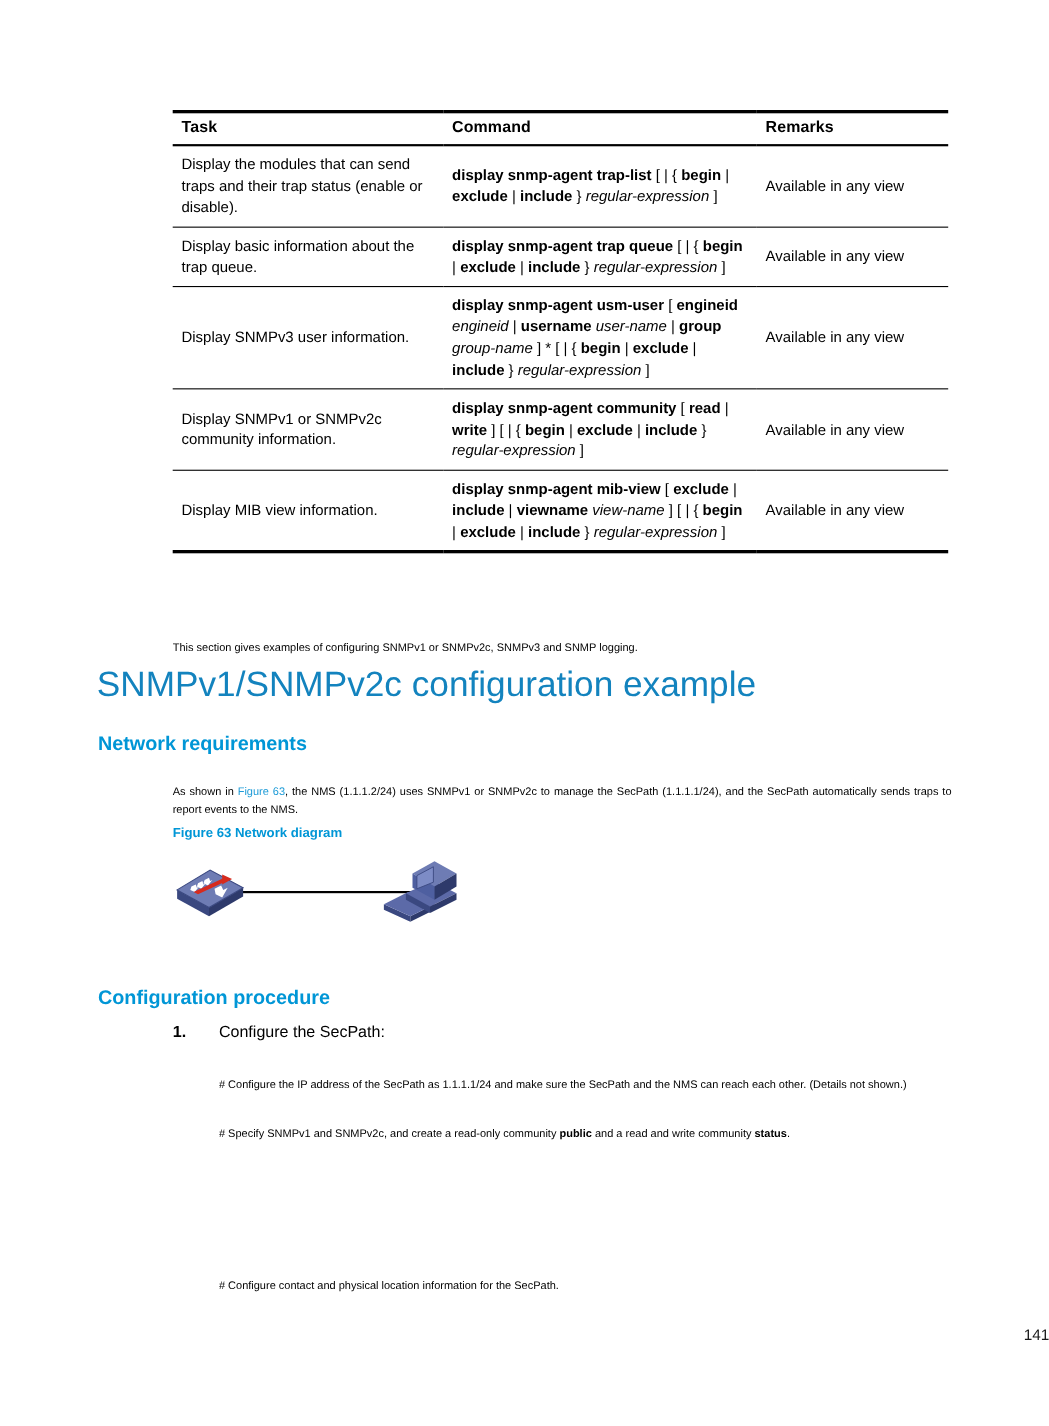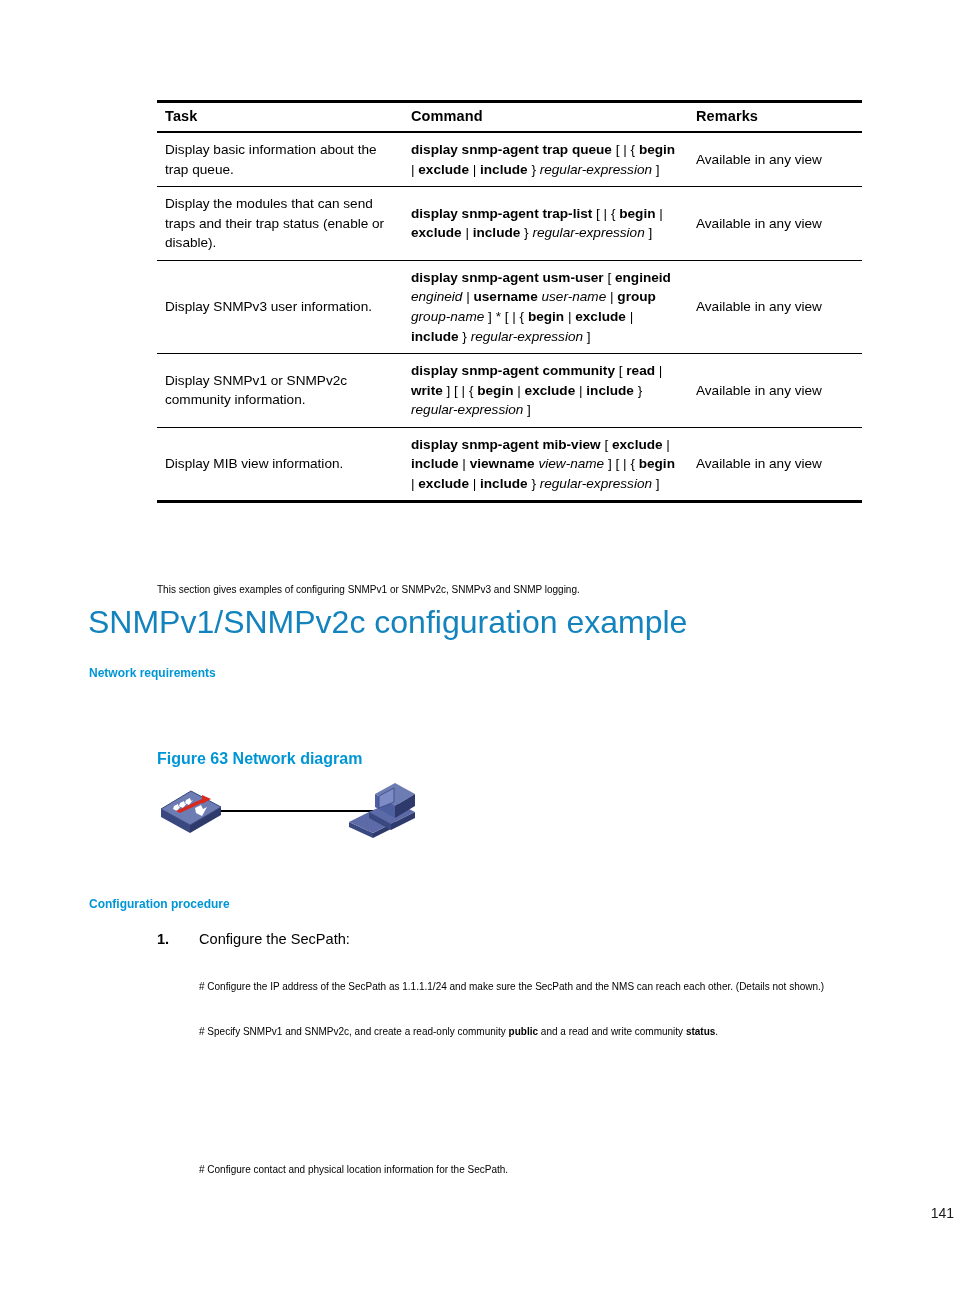--- a/index.html
+++ b/index.html
@@ -85,21 +85,21 @@
     top: 605px;
     font-size: 32px;
     font-weight: normal;
     color: #1383BE;
     line-height: 1.1;
     white-space: nowrap;
   }
   .h3 {
     position: absolute;
     left: 89px;
-    font-size: 12px;
+    font-size: 18px;
     font-weight: bold;
     color: #0096D6;
     line-height: 1.2;
     white-space: nowrap;
   }
   .h3.nr { top: 666px; }
   .h3.cp { top: 897px; }
 
   
   .body-p {
@@ -117,21 +117,21 @@
   }
   .req-p {
     left: 157px;
     top: 697px;
     width: 708px;
   }
   .figcap {
     position: absolute;
     left: 157px;
     top: 750px;
-    font-size: 16px;
+    font-size: 12px;
     font-weight: bold;
     color: #0096D6;
     white-space: nowrap;
   }
   .xref { color: #1D9BD7; }
 
   
   .figure {
     position: absolute;
     left: 157px;
@@ -211,27 +211,27 @@
       </colgroup>
       <thead>
         <tr>
           <th>Task</th>
           <th>Command</th>
           <th>Remarks</th>
         </tr>
       </thead>
       <tbody>
         <tr>
+          <td class="task-cell">Display the modules that can send traps and their trap status (enable or disable).</td>
+          <td class="command-cell cmd"><b>display snmp-agent trap-list</b> [ | { <b>begin</b> | <b>exclude</b> | <b>include</b> } <i>regular-expression</i> ]</td>
+          <td class="remarks-cell">Available in any view</td>
+        </tr>
+        <tr>
           <td class="task-cell">Display basic information about the trap queue.</td>
           <td class="command-cell cmd"><b>display snmp-agent trap queue</b> [ | { <b>begin</b> | <b>exclude</b> | <b>include</b> } <i>regular-expression</i> ]</td>
-          <td class="remarks-cell">Available in any view</td>
-        </tr>
-        <tr>
-          <td class="task-cell">Display the modules that can send traps and their trap status (enable or disable).</td>
-          <td class="command-cell cmd"><b>display snmp-agent trap-list</b> [ | { <b>begin</b> | <b>exclude</b> | <b>include</b> } <i>regular-expression</i> ]</td>
           <td class="remarks-cell">Available in any view</td>
         </tr>
         <tr>
           <td class="task-cell">Display SNMPv3 user information.</td>
           <td class="command-cell cmd"><b>display snmp-agent usm-user</b> [ <b>engineid</b> <i>engineid</i> | <b>username</b> <i>user-name</i> | <b>group</b> <i>group-name</i> ] * [ | { <b>begin</b> | <b>exclude</b> | <b>include</b> } <i>regular-expression</i> ]</td>
           <td class="remarks-cell">Available in any view</td>
         </tr>
         <tr>
           <td class="task-cell">Display SNMPv1 or SNMPv2c community information.</td>
           <td class="command-cell cmd"><b>display snmp-agent community</b> [ <b>read</b> | <b>write</b> ] [ | { <b>begin</b> | <b>exclude</b> | <b>include</b> } <i>regular-expression</i> ]</td>
@@ -246,20 +246,21 @@
     </table>
   </div>
 
 
   <div class="body-p intro-p">This section gives examples of configuring SNMPv1 or SNMPv2c, SNMPv3 and SNMP logging.</div>
 
   <div class="h2">SNMPv1/SNMPv2c configuration example</div>
 
   <div class="h3 nr">Network requirements</div>
 
+  <div class="body-p req-p">As shown in <span class="xref">Figure 63</span>, the NMS (1.1.1.2/24) uses SNMPv1 or SNMPv2c to manage the SecPath (1.1.1.1/24), and the SecPath automatically sends traps to report events to the NMS.</div>
 
   <div class="figcap">Figure 63 Network diagram</div>
 
   <div class="figure">
 
     <div class="fig-line"></div>
 
     <svg class="dev-router" width="70" height="52" viewBox="0 0 70 52">
 
       <polygon points="4,27 33,43 33,51 4,35" fill="#3A4880"></polygon>

